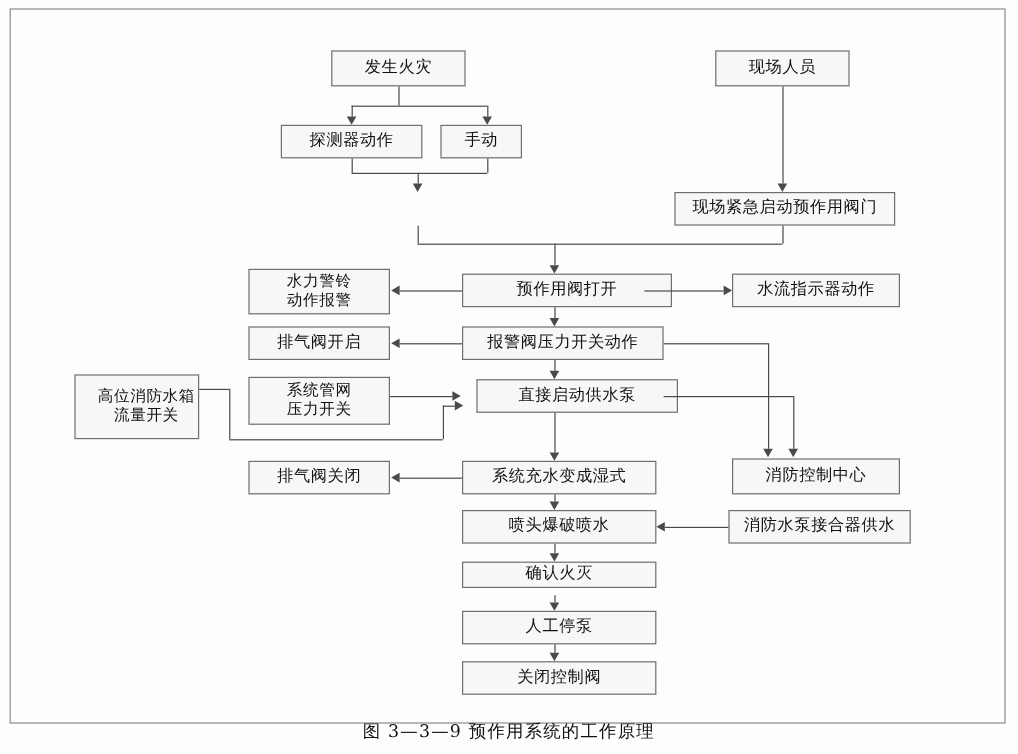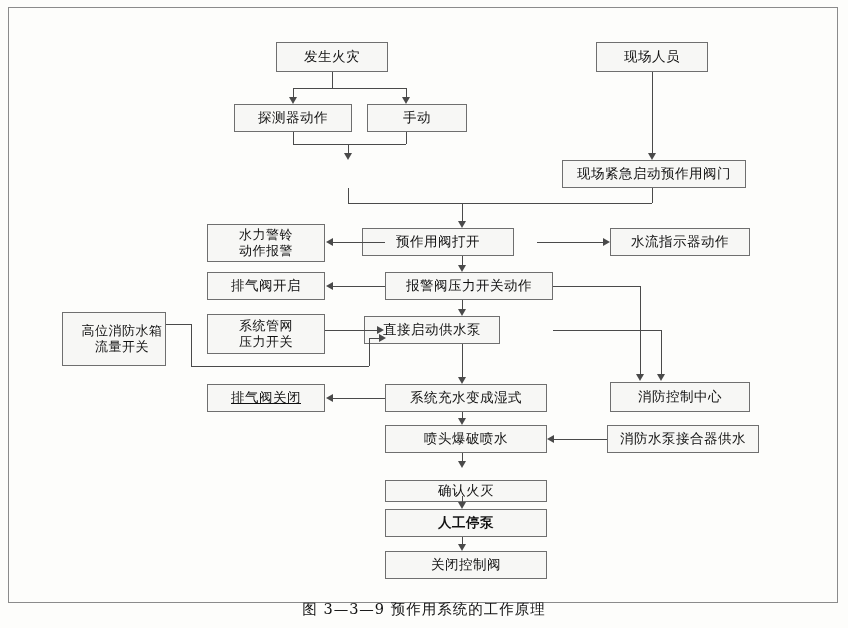--- a/index.html
+++ b/index.html
@@ -89,57 +89,57 @@
 
 <div id="page">
   <div class="frame"></div>
 
   <div class="node" style="left:276px; top:42px; width:112px; height:30px;">发生火灾</div>
 
   <div class="node" style="left:234px; top:104px; width:118px; height:28px;">探测器动作</div>
 
   <div class="node" style="left:596px; top:42px; width:112px; height:30px;">现场人员</div>
 
-  <div class="node" style="left:367px; top:104px; width:100px; height:28px;">手动</div>
+  <div class="node" style="left:367px; top:104px; width:68px; height:28px;">手动</div>
 
 
   <div class="node" style="left:562px; top:160px; width:184px; height:28px;">现场紧急启动预作用阀门</div>
 
   <div class="node two-line" style="left:207px; top:224px; width:118px; height:38px;">水力警铃
 动作报警</div>
 
-  <div class="node" style="left:362px; top:228px; width:152px; height:28px;">预作用阀打开</div>
+  <div class="node" style="left:385px; top:228px; width:175px; height:28px;">预作用阀打开</div>
 
   <div class="node" style="left:610px; top:228px; width:140px; height:28px;">水流指示器动作</div>
 
   <div class="node" style="left:207px; top:272px; width:118px; height:28px;">排气阀开启</div>
 
   <div class="node" style="left:385px; top:272px; width:168px; height:28px;">报警阀压力开关动作</div>
 
   <div class="node two-line" style="left:62px; top:312px; width:104px; height:54px;padding-left:16px;">高位消防水箱
 流量开关</div>
 
   <div class="node two-line" style="left:207px; top:314px; width:118px; height:40px;">系统管网
 压力开关</div>
 
-  <div class="node" style="left:364px; top:316px; width:136px; height:28px;">直接启动供水泵</div>
-
-  <div class="node" style="left:207px; top:384px; width:118px; height:28px;text-decoration:underline;">排气阀关闭</div>
+  <div class="node" style="left:397px; top:316px; width:168px; height:28px;">直接启动供水泵</div>
+
+  <div class="node" style="left:207px; top:384px; width:118px; height:28px;">排气阀关闭</div>
 
   <div class="node" style="left:385px; top:384px; width:162px; height:28px;">系统充水变成湿式</div>
 
   <div class="node" style="left:610px; top:382px; width:140px; height:30px;">消防控制中心</div>
 
   <div class="node" style="left:385px; top:425px; width:162px; height:28px;">喷头爆破喷水</div>
 
   <div class="node" style="left:607px; top:425px; width:152px; height:28px;">消防水泵接合器供水</div>
 
-  <div class="node" style="left:385px; top:468px; width:162px; height:22px;margin-top:12px;">确认火灭</div>
-
-  <div class="node" style="left:385px; top:509px; width:162px; height:28px;font-weight:bold;">人工停泵</div>
+  <div class="node" style="left:385px; top:468px; width:162px; height:22px;">确认火灭</div>
+
+  <div class="node" style="left:385px; top:509px; width:162px; height:28px;">人工停泵</div>
 
   <div class="node" style="left:385px; top:551px; width:162px; height:28px;">关闭控制阀</div>
 
   <div class="line v" style="left:332px; top:72px; height:16px;"></div>
 
   <div class="line h" style="left:293px; top:88px; width:113px;"></div>
   <div class="line v" style="left:293px; top:88px; height:9px;"></div>
   <div class="arrow down" style="left:289px; top:97px;"></div>
   <div class="line v" style="left:406px; top:88px; height:9px;"></div>
   <div class="arrow down" style="left:402px; top:97px;"></div>

